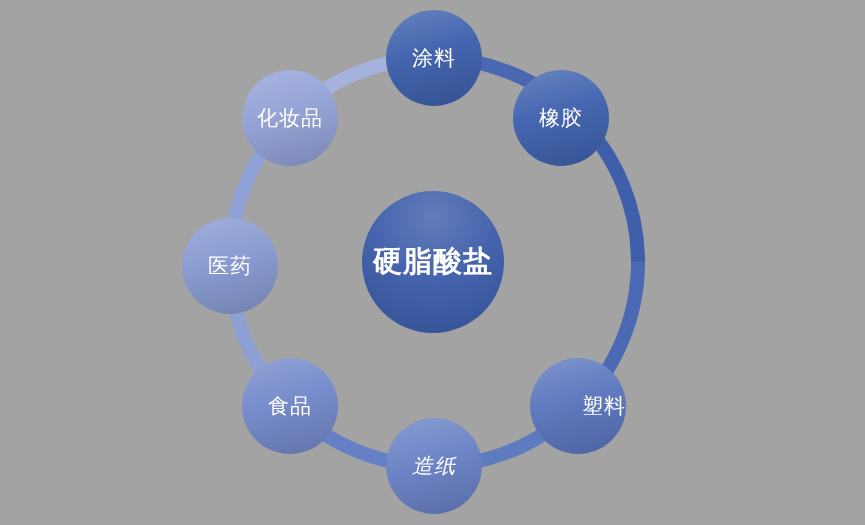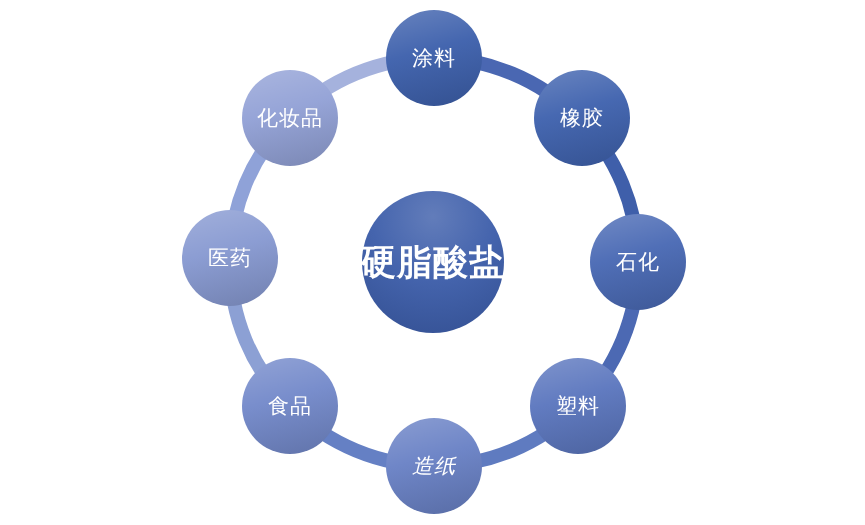--- a/index.html
+++ b/index.html
@@ -4,21 +4,21 @@
 <style>
   html, body {
     margin: 0;
     padding: 0;
     background: #000;
   }
   #stage {
     position: relative;
     width: 865px;
     height: 525px;
-    background: #ffffff;
+    background: #a3a3a3;
     overflow: hidden;
     font-family: "Liberation Sans", sans-serif;
   }
   .ring {
     position: absolute;
     left: 0;
     top: 0;
   }
   .node {
     position: absolute;
@@ -44,33 +44,33 @@
     width: 142px;
     height: 142px;
     border-radius: 50%;
     display: flex;
     align-items: center;
     justify-content: center;
     background-image: radial-gradient(circle at 50% 18%, rgba(255,255,255,0.20) 0%, rgba(255,255,255,0.05) 45%, rgba(0,0,0,0.14) 100%);
   }
   .center-label {
     color: #ffffff;
-    font-size: 35px;
+    font-size: 29px;
     font-weight: 700;
     letter-spacing: 1px;
     white-space: nowrap;
   }
   
   .n0 { left: 386px; top: 10px;  }  
-  .n1 { left: 534px; top: 70px;  }  
+  .n1 { left: 513px; top: 70px;  }  
   .n2 { left: 590px; top: 214px; }  
   .n3 { left: 530px; top: 358px; }  
   .n4 { left: 386px; top: 418px; }  
   .n5 { left: 242px; top: 358px; font-family: Liberation Mono, monospace; }  
-  .n6 { left: 182px; top: 210px; justify-content: center; }  
+  .n6 { left: 182px; top: 218px; justify-content: center; }  
   .n7 { left: 242px; top: 70px; align-items: center;  }  
 </style>
 </head>
 <body>
 
 <div id="stage">
 
   <svg class="ring" width="865" height="525" viewBox="0 0 865 525" aria-hidden="true">
     <path d="M434 58 A204 204 0 0 1 578.25 117.75" fill="none" stroke-width="14" stroke="#4a67b2"></path>
     <path d="M578.25 117.75 A204 204 0 0 1 638 262" fill="none" stroke-width="14" stroke="#3f5faa"></path>
@@ -83,25 +83,22 @@
   </svg>
 
   <div class="node n0" style="background-color: rgb(61, 96, 172);">
     <span class="node-label">涂料</span>
   </div>
 
   <div class="node n1" style="background-color: rgb(63, 98, 174);">
     <span class="node-label">橡胶</span>
   </div>
 
-  <div class="node n2" style="background-color: rgb(73, 105, 180);">
-    <span class="node-label">石化</span>
-  </div>
 
-  <div class="node n3" style="background-color: rgb(91, 118, 190);">
+  <div class="node n3" style="background-color: rgb(91, 118, 190); justify-content: flex-end;">
     <span class="node-label">塑料</span>
   </div>
 
   <div class="node n4" style="background-color: rgb(105, 129, 197); font-style: italic;">
     <span class="node-label">造纸</span>
   </div>
 
   <div class="node n5" style="background-color: rgb(115, 137, 202);">
     <span class="node-label">食品</span>
   </div>

